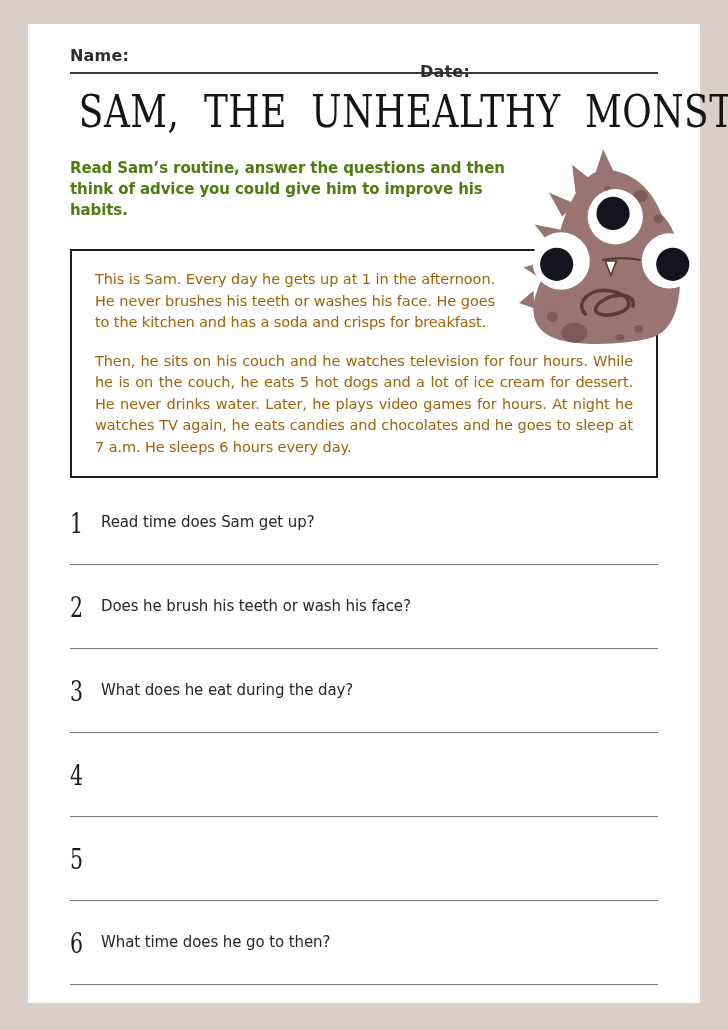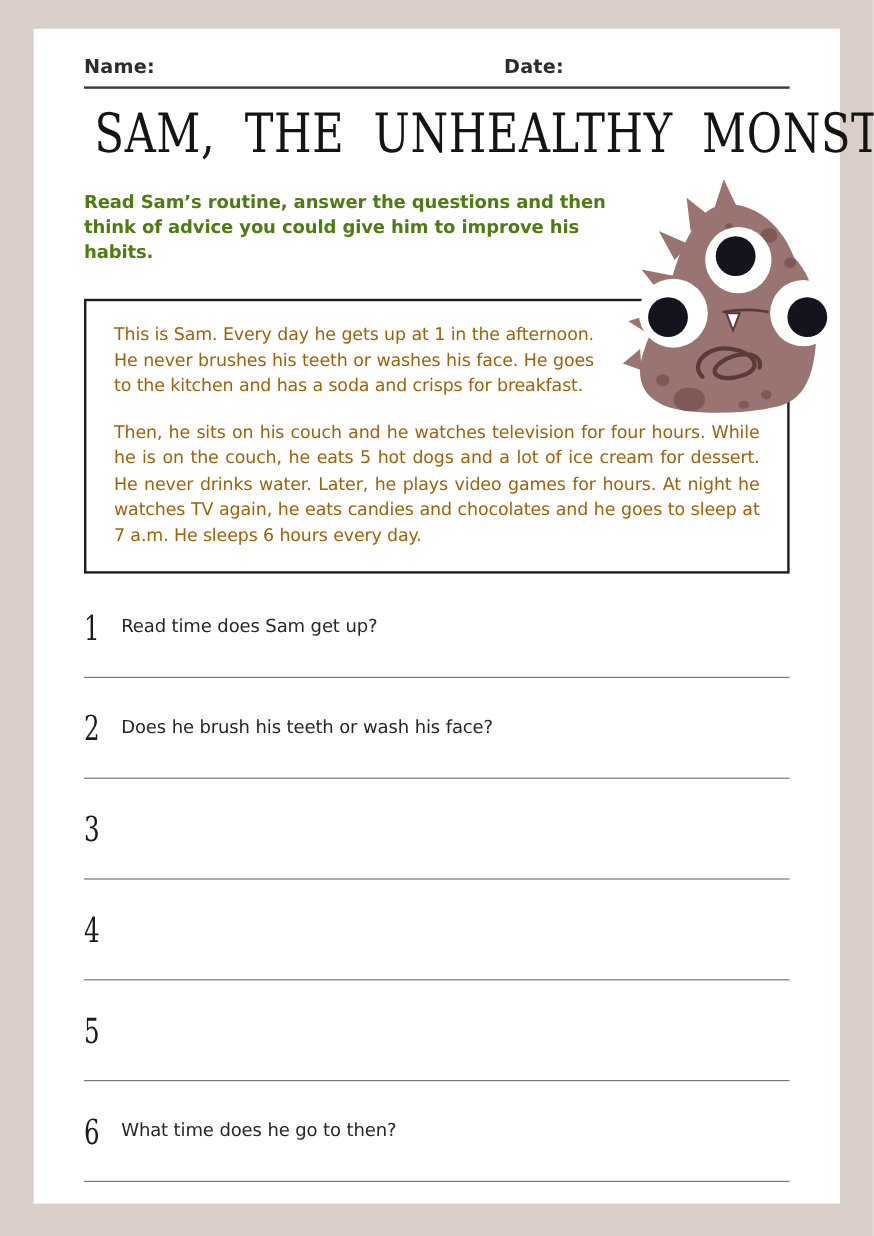--- a/index.html
+++ b/index.html
@@ -25,21 +25,21 @@
     border-bottom: 2px solid #3a3a3a;
     text-align: center;
   }
   .field-label {
     font-size: 16px;
     font-weight: 600;
     color: #2d2d2d;
     letter-spacing: 0.2px;
   }
   .name-label { position: absolute; left: 0; top: 0; }
-  .date-label { position: absolute; left: 350px; top: 0; }
+  .date-label { position: absolute; left: 350px; top: 16px; }
 
   
   .title {
     margin-top: 16px;
     height: 52px;
     text-align: center;
     white-space: nowrap;
     font-family: "DejaVu Serif", "Liberation Serif", serif;
     font-size: 37px;
     font-weight: 500;
@@ -181,20 +181,21 @@
       <div class="q-row">
         <div class="q-num">2</div>
         <div class="q-text">Does he brush his teeth or wash his face?</div>
       </div>
       <div class="answer-line"></div>
     </div>
 
     <div class="question">
       <div class="q-row">
         <div class="q-num">3</div>
+        <div class="q-text">What does he eat during the day?</div>
       </div>
       <div class="answer-line"></div>
     </div>
 
     <div class="question">
       <div class="q-row">
         <div class="q-num">4</div>
       </div>
       <div class="answer-line"></div>
     </div>

